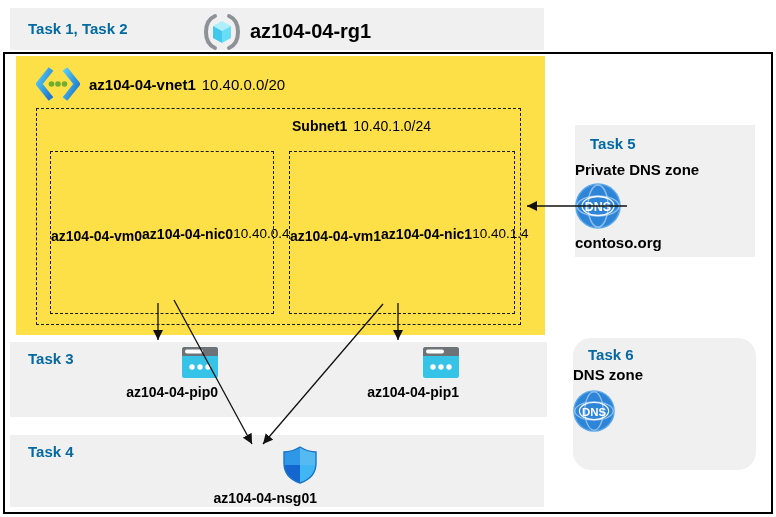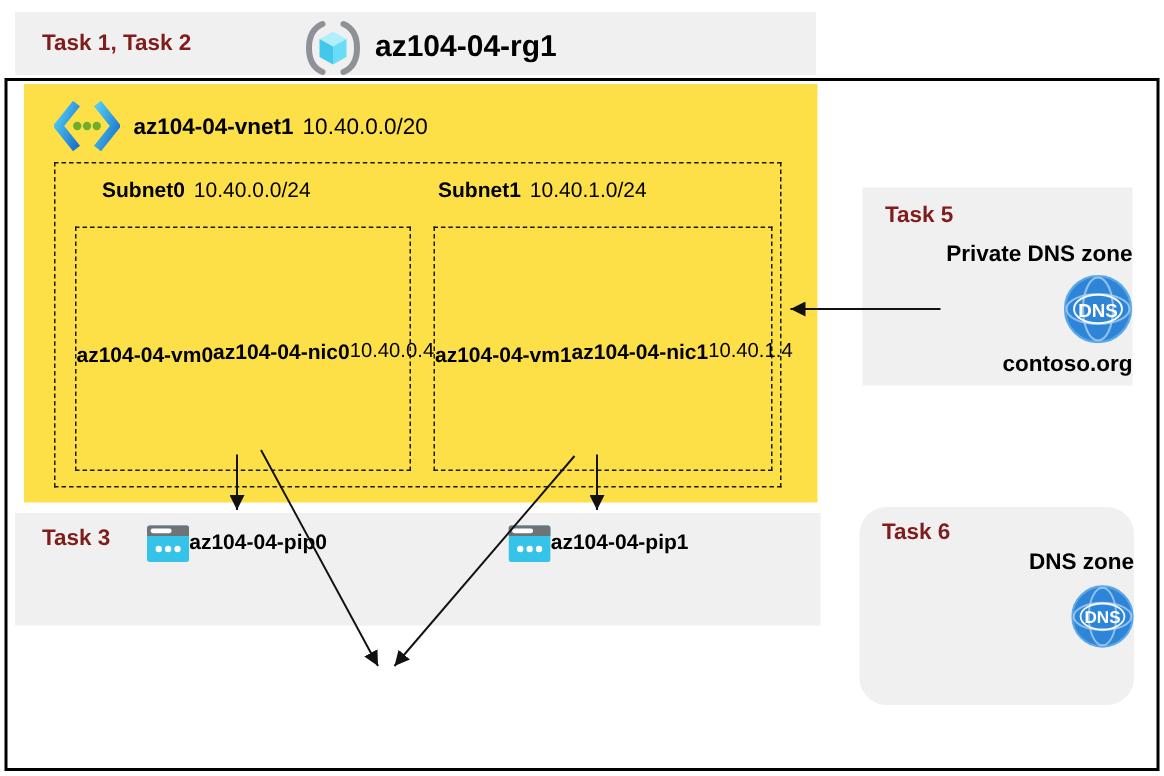--- a/index.html
+++ b/index.html
@@ -9,43 +9,43 @@
   }
   .frame{position:absolute;left:3px;top:52px;width:770px;height:462px;
          border:2px solid #000;box-sizing:border-box;background:transparent;}
   .band,.panel{position:absolute;background:#f0f0f1;}
   .band12{left:10px;top:8px;width:534px;height:42px;}
   .vnetbox{position:absolute;left:16px;top:56px;width:529px;height:279px;background:#fde047;}
   .band3{left:10px;top:342px;width:537px;height:75px;}
   .band4{left:10px;top:435px;width:534px;height:72px;}
   .task5{left:575px;top:125px;width:180px;height:132px;}
   .task6{left:573px;top:338px;width:183px;height:132px;border-radius:18px;}
-  .tasklabel{position:absolute;font-size:15px;font-weight:700;color:#7f1d1d;white-space:nowrap;}
+  .tasklabel{position:absolute;font-size:15px;font-weight:700;color:#0369a1;white-space:nowrap;}
   .bold{font-weight:700;}
   .name15{font-size:20px;font-weight:700;}
   .cidr{font-weight:400;margin-left:6px;}
   .vnet-title{position:absolute;left:73px;top:20px;font-size:15px;white-space:nowrap;}
   .vnet-icon{position:absolute;left:20px;top:10px;}
   .outer-dashed{position:absolute;left:20px;top:52px;width:485px;height:217px;
                 border:1.6px dashed #1a1a1a;box-sizing:border-box;}
   .subnet-label{position:absolute;top:9px;font-size:14px;white-space:nowrap;}
   .subnet-label.s0{left:31px;}
   .subnet-label.s1{left:255px;}
   .inner{position:absolute;top:42px;height:163px;border:1.6px dashed #1a1a1a;box-sizing:border-box;
          display:flex;flex-direction:row;align-items:center;}
   .inner0{left:13px;width:224px;}
   .inner1{left:252px;width:226px;}
   .res-label{font-size:14px;font-weight:700;white-space:nowrap;}
   .ip-label{font-size:13.5px;margin-top:1px;}
-  .col{position:absolute;width:120px;display:flex;flex-direction:row;align-items:flex-start;}
+  .col{position:absolute;width:120px;display:flex;flex-direction:column;align-items:flex-end;}
   .pip0col{left:88px;top:5px;}
   .pip1col{left:329px;top:5px;}
   .nsgcol{left:187px;top:11px;}
   .col .res-label{margin-top:6px;}
-  .p-content{display:flex;flex-direction:column;align-items:flex-end;}
+  .p-content{display:flex;flex-direction:column;align-items:flex-start;}
   .task5 .p-content{padding-top:36px;}
   .task6 .p-content{padding-top:28px;}
   .p-title{font-size:15px;font-weight:700;}
   .zone-name{font-size:15px;font-weight:700;margin-top:5px;}
   .arrows{position:absolute;left:0;top:0;z-index:10;pointer-events:none;}
   .icon-block{display:block;}
   .vmicon{margin-top:8px;}
   .vmname{margin-top:7px;}
   .nicicon{margin-top:10px;}
   .nicname{margin-top:2px;}
@@ -82,23 +82,20 @@
       <path d="M29,3 L41,18 L29,33" fill="none" stroke="url(#vng)" stroke-width="6" stroke-linejoin="miter"></path>
       <circle cx="15.5" cy="18" r="2.8" fill="#71ad2c"></circle>
       <circle cx="22" cy="18" r="2.8" fill="#71ad2c"></circle>
       <circle cx="28.5" cy="18" r="2.8" fill="#71ad2c"></circle>
     </svg>
     <div class="vnet-title">
       <span class="bold">az104-04-vnet1</span><span class="cidr">10.40.0.0/20</span>
     </div>
 
     <div class="outer-dashed">
-      <div class="subnet-label s0">
-        <span class="bold">Subnet0</span><span class="cidr">10.40.0.0/24</span>
-      </div>
       <div class="subnet-label s1">
         <span class="bold">Subnet1</span><span class="cidr">10.40.1.0/24</span>
       </div>
 
       <div class="inner inner0">
         <svg class="icon-block vmicon" width="46" height="42" viewBox="0 0 46 42">
           <defs>
             <linearGradient id="vmg" x1="0" y1="0" x2="0" y2="1">
               <stop offset="0" stop-color="#2196e8"></stop>
                 <stop offset="1" stop-color="#0b64ba"></stop>
@@ -175,20 +172,40 @@
         <path d="M0,2.5 C0,1.1 1.1,0 2.5,0 L33.5,0 C34.9,0 36,1.1 36,2.5 L36,9 L0,9 Z" fill="#6e7378"></path>
         <rect x="3" y="2.5" width="18" height="4" rx="2" fill="#ffffff"></rect>
         <circle cx="10" cy="20" r="2.7" fill="#ffffff"></circle>
         <circle cx="18" cy="20" r="2.7" fill="#ffffff"></circle>
         <circle cx="26" cy="20" r="2.7" fill="#ffffff"></circle>
       </svg>
       <span class="res-label">az104-04-pip1</span>
     </div>
   </div>
 
+  <div class="band band4">
+    <span class="tasklabel" style="left:18px;top:8px;">Task 4</span>
+    <div class="col nsgcol">
+      <svg width="34" height="38" viewBox="0 0 34 38">
+        <defs>
+          <clipPath id="shieldclip">
+            <path d="M17,1 C22,4 28,6 33,6 L33,17 C33,28 26,34 17,37 C8,34 1,28 1,17 L1,6 C6,6 12,4 17,1 Z"></path>
+          </clipPath>
+        </defs>
+        <g clip-path="url(#shieldclip)">
+          <rect x="0" y="0" width="17" height="19" fill="#2f97e8"></rect>
+          <rect x="17" y="0" width="17" height="19" fill="#55baf2"></rect>
+          <rect x="0" y="19" width="17" height="19" fill="#1465d0"></rect>
+          <rect x="17" y="19" width="17" height="19" fill="#41b6f4"></rect>
+        </g>
+        <path d="M17,1 C22,4 28,6 33,6 L33,17 C33,28 26,34 17,37 C8,34 1,28 1,17 L1,6 C6,6 12,4 17,1 Z" fill="none" stroke="#1a73c8" stroke-width="1.4"></path>
+      </svg>
+      <span class="res-label">az104-04-nsg01</span>
+    </div>
+  </div>
 
   <div class="panel task5">
     <span class="tasklabel" style="left:15px;top:10px;">Task 5</span>
     <div class="p-content">
       <span class="p-title">Private DNS zone</span>
       <svg class="dnsicon" width="46" height="46" viewBox="0 0 46 46">
         <circle cx="23" cy="23" r="22" fill="#2e85d8" stroke="#5aa7e8" stroke-width="1.5"></circle>
         <ellipse cx="23" cy="23" rx="10" ry="21" fill="none" stroke="#bcd9f5" stroke-width="1.4" opacity="0.7"></ellipse>
         <ellipse cx="23" cy="23" rx="21" ry="10" fill="none" stroke="#bcd9f5" stroke-width="1.4" opacity="0.7"></ellipse>
         <ellipse cx="23" cy="23" rx="16" ry="9.5" fill="none" stroke="#ffffff" stroke-width="1.3" opacity="0.95"></ellipse>

